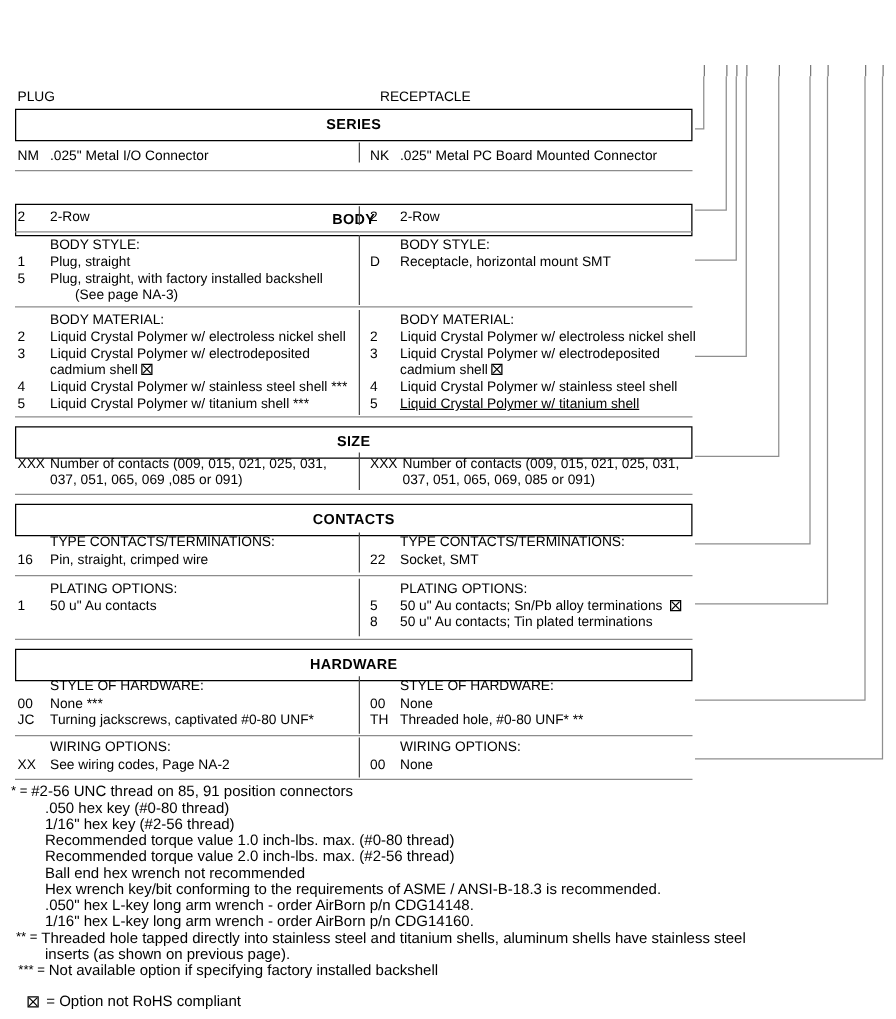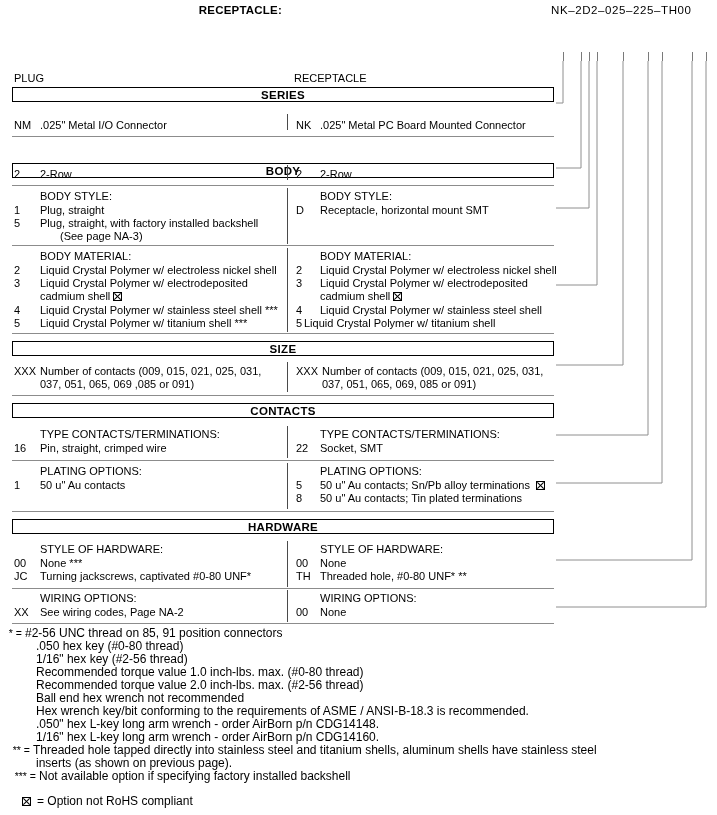--- a/index.html
+++ b/index.html
@@ -24,21 +24,21 @@
   .tick { position:absolute; width:1px; background:#7a7a7a; top:52px; height:9px; }
 
   
   #wires { position:absolute; left:0; top:0; width:717px; height:815px; pointer-events:none; }
 
   
   .colcap { font-size:11px; }
 
   
   .secbar {
-    position:absolute; left:12px; height:15px; border:1.6px solid #000;
+    position:absolute; left:12px; height:26px; border:1.6px solid #000;
     background:#fff; box-sizing:border-box;
     display:flex; align-items:center; justify-content:center;
     font-weight:bold; font-size:11.5px; letter-spacing:.3px;
   }
 
   
   .hr { position:absolute; left:12px; height:1px; background:#8c8c8c; }
 
   
   .vdiv { position:absolute; left:287px; width:1.4px; background:#4a4a4a; }
@@ -61,24 +61,20 @@
   .rohs::after  { transform:rotate(-45deg); }
 
   
   .fn { position:absolute; font-size:12px; line-height:13.2px; white-space:nowrap; }
   .fn-mark { position:absolute; font-size:10.5px; text-align:right; white-space:nowrap; }
 </style>
 </head>
 <body>
 
 <div id="pn-block" class="abs">
-  <div class="pn-row">
-    <span class="pn-label">RECEPTACLE:</span>
-    <span class="pn-value">NK–2D2–025–225–TH00</span>
-  </div>
 </div>
 
 <div class="tick abs" style="left:563px;"></div>
 <div class="tick abs" style="left:581px;"></div>
 <div class="tick abs" style="left:589px;"></div>
 <div class="tick abs" style="left:597px;"></div>
 <div class="tick abs" style="left:623px;"></div>
 <div class="tick abs" style="left:648px;"></div>
 <div class="tick abs" style="left:662px;"></div>
 <div class="tick abs" style="left:692px;"></div>
@@ -101,21 +97,21 @@
 
     <path d="M662,61 L662,483 L556,483"></path>
 
     <path d="M692,61 L692,560 L556,560"></path>
 
     <path d="M706,61 L706,607 L556,607"></path>
   </g>
 </svg>
 
 <span class="abs colcap" style="left:14px; top:72px;">PLUG</span>
-<span class="abs colcap" style="left:294px; top:72px;">RECEPTACLE</span>
+<span class="abs colcap" style="left:304px; top:72px;">RECEPTACLE</span>
 
 <div class="secbar" style="top:87px; width:542px;">SERIES</div>
 <span class="code" style="left:14px; top:119px;">NM</span>
 <span class="cell" style="left:40px; top:119px;">.025" Metal I/O Connector</span>
 <div class="vdiv" style="top:114px; height:16px;"></div>
 <span class="code" style="left:296px; top:119px;">NK</span>
 <span class="cell" style="left:320px; top:119px;">.025" Metal PC Board Mounted Connector</span>
 <div class="hr" style="top:136px; width:542px;"></div>
 
 <div class="secbar" style="top:163px; width:542px;">BODY</div>
@@ -153,21 +149,21 @@
 
 <span class="subhead" style="left:320px; top:250px;">BODY MATERIAL:</span>
 <span class="code" style="left:296px; top:264px;">2</span>
 <span class="cell" style="left:320px; top:264px;">Liquid Crystal Polymer w/ electroless nickel shell</span>
 <span class="code" style="left:296px; top:277px;">3</span>
 <span class="cell" style="left:320px; top:277px;">Liquid Crystal Polymer w/ electrodeposited</span>
 <span class="cell" style="left:320px; top:290px;"><span>cadmium shell</span><span class="rohs"></span></span>
 <span class="code" style="left:296px; top:304px;">4</span>
 <span class="cell" style="left:320px; top:304px;">Liquid Crystal Polymer w/ stainless steel shell</span>
 <span class="code" style="left:296px; top:317px;">5</span>
-<span class="cell" style="left:304px; top:317px;">Liquid Crystal Polymer w/ titanium shell</span>
+<span class="cell" style="left:320px; top:317px;text-decoration:underline;">Liquid Crystal Polymer w/ titanium shell</span>
 <div class="hr" style="top:333px; width:542px;"></div>
 
 <div class="secbar" style="top:341px; width:542px;">SIZE</div>
 <span class="code" style="left:14px; top:365px;">XXX</span>
 <span class="cell" style="left:40px; top:365px;">Number of contacts (009, 015, 021, 025, 031,</span>
 <span class="cell" style="left:40px; top:378px;">037, 051, 065, 069 ,085 or 091)</span>
 <div class="vdiv" style="top:362px; height:30px;"></div>
 <span class="code" style="left:296px; top:365px;">XXX</span>
 <span class="cell" style="left:322px; top:365px;">Number of contacts (009, 015, 021, 025, 031,</span>
 <span class="cell" style="left:322px; top:378px;">037, 051, 065, 069, 085 or 091)</span>

